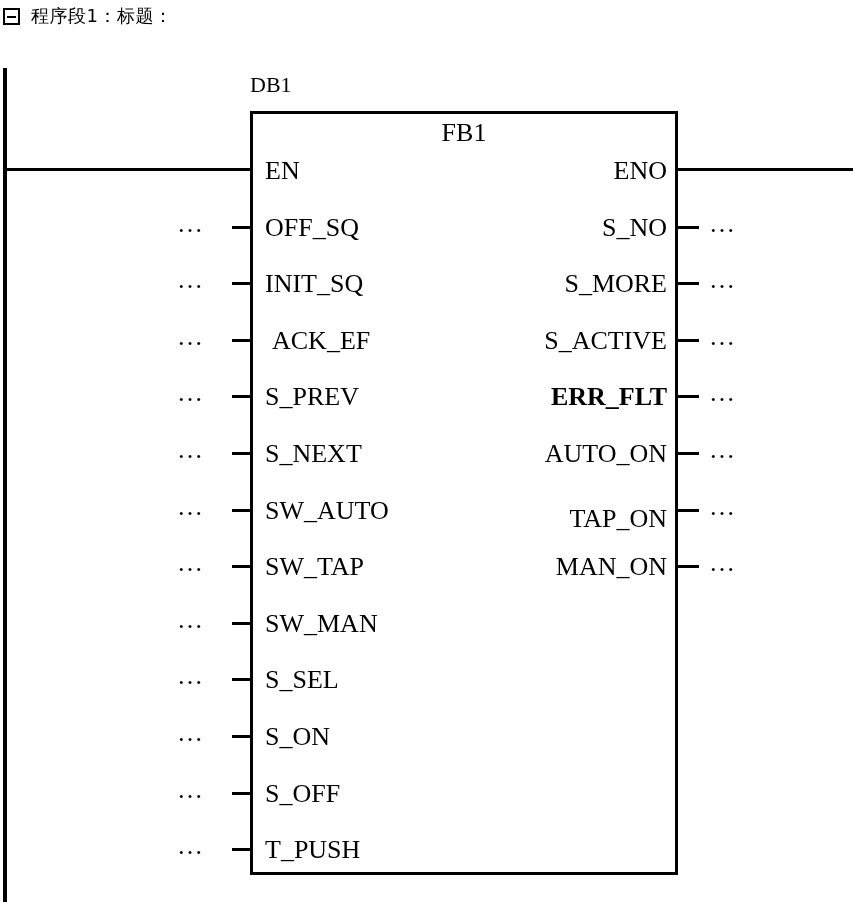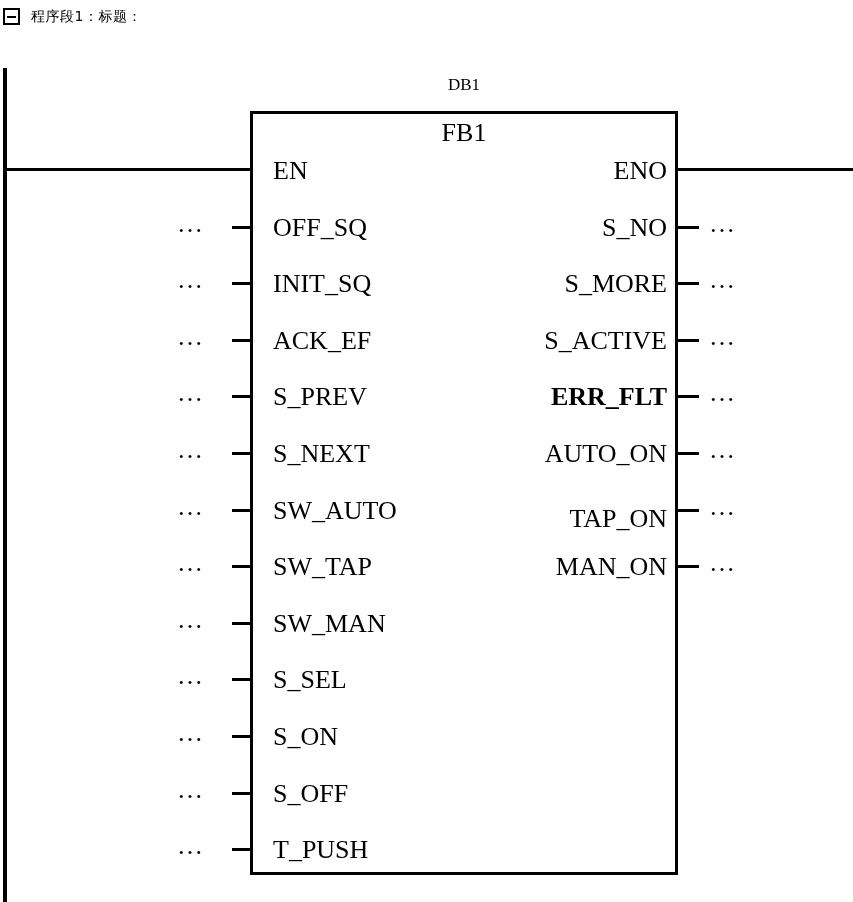--- a/index.html
+++ b/index.html
@@ -40,21 +40,21 @@
     top: 6px;
     width: 9px;
     height: 2px;
     background: #000;
   }
   #network-title {
     position: absolute;
     left: 31px;
     top: 2px;
     font-family: "DejaVu Sans", "Liberation Sans", sans-serif;
-    font-size: 14px;
+    font-size: 18px;
     line-height: 28px;
     white-space: nowrap;
     letter-spacing: 0.5px;
   }
 
   
   #power-rail {
     position: absolute;
     left: 3px;
     top: 68px;
@@ -88,43 +88,42 @@
     height: 764px;
     border: 3px solid #000;
     box-sizing: border-box;
     background: #fff;
   }
   #db-label {
     position: absolute;
     left: 250px;
     top: 70px;
     width: 428px;
-    text-align: center;
-    font-size: 17px;
+    font-size: 22px;
     line-height: 30px;
   }
   #fb-label {
     position: absolute;
     left: 250px;
     top: 118px;
     width: 428px;
     text-align: center;
     font-size: 26px;
     line-height: 30px;
   }
 
   
   .pin-label {
     position: absolute;
     font-size: 26px;
     line-height: 30px;
     white-space: nowrap;
   }
   .pin-label.left {
-    left: 273px;
+    left: 265px;
     text-align: right;
     font-family: Liberation Serif, serif;
   }
   .pin-label.right {
     right: 186px;
     text-align: right;
   }
   .pin-stub {
     position: absolute;
     height: 3px;
@@ -171,21 +170,21 @@
 <div id="fb-label">FB1</div>
 
 <div id="pin-layer">
     <div class="pin-label left" style="top: 156px;">EN</div>
     <div class="pin-label left" style="top: 212.6px;">OFF_SQ</div>
     <div class="pin-stub left" style="top: 225.6px;"></div>
     <div class="pin-dots left" style="top: 208.6px;">…</div>
     <div class="pin-label left" style="top: 269.2px;">INIT_SQ</div>
     <div class="pin-stub left" style="top: 282.2px;"></div>
     <div class="pin-dots left" style="top: 265.2px;">…</div>
-    <div class="pin-label left" style="top: 325.8px;">ACK_EF</div>
+    <div class="pin-label left" style="top: 325.8px; margin-left: 7px;">ACK_EF</div>
     <div class="pin-stub left" style="top: 338.8px;"></div>
     <div class="pin-dots left" style="top: 321.8px;">…</div>
     <div class="pin-label left" style="top: 382.4px;">S_PREV</div>
     <div class="pin-stub left" style="top: 395.4px;"></div>
     <div class="pin-dots left" style="top: 378.4px;">…</div>
     <div class="pin-label left" style="top: 439px;">S_NEXT</div>
     <div class="pin-stub left" style="top: 452px;"></div>
     <div class="pin-dots left" style="top: 435px;">…</div>
     <div class="pin-label left" style="top: 495.6px;">SW_AUTO</div>
     <div class="pin-stub left" style="top: 508.6px;"></div>

